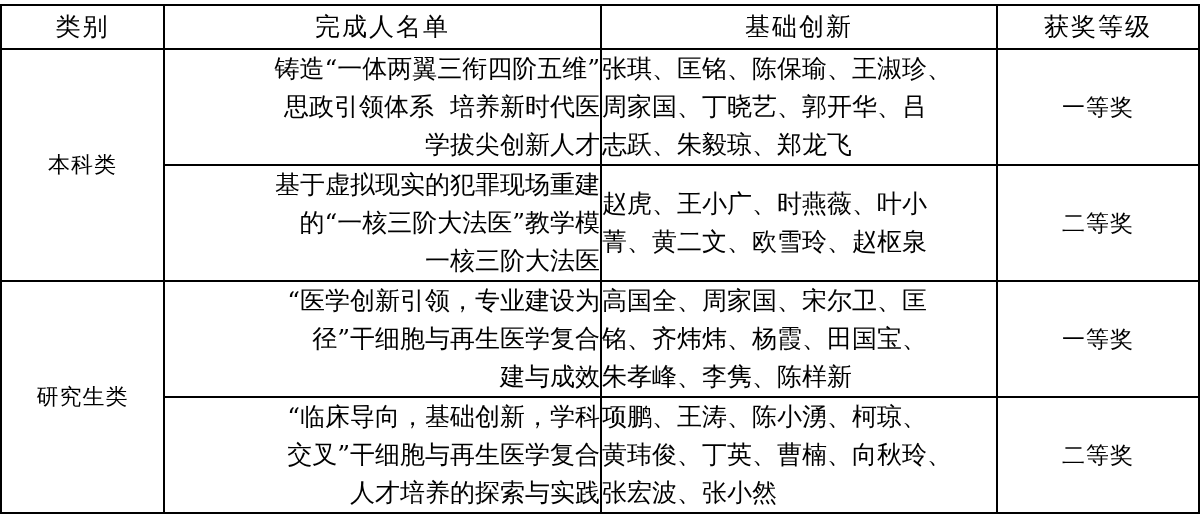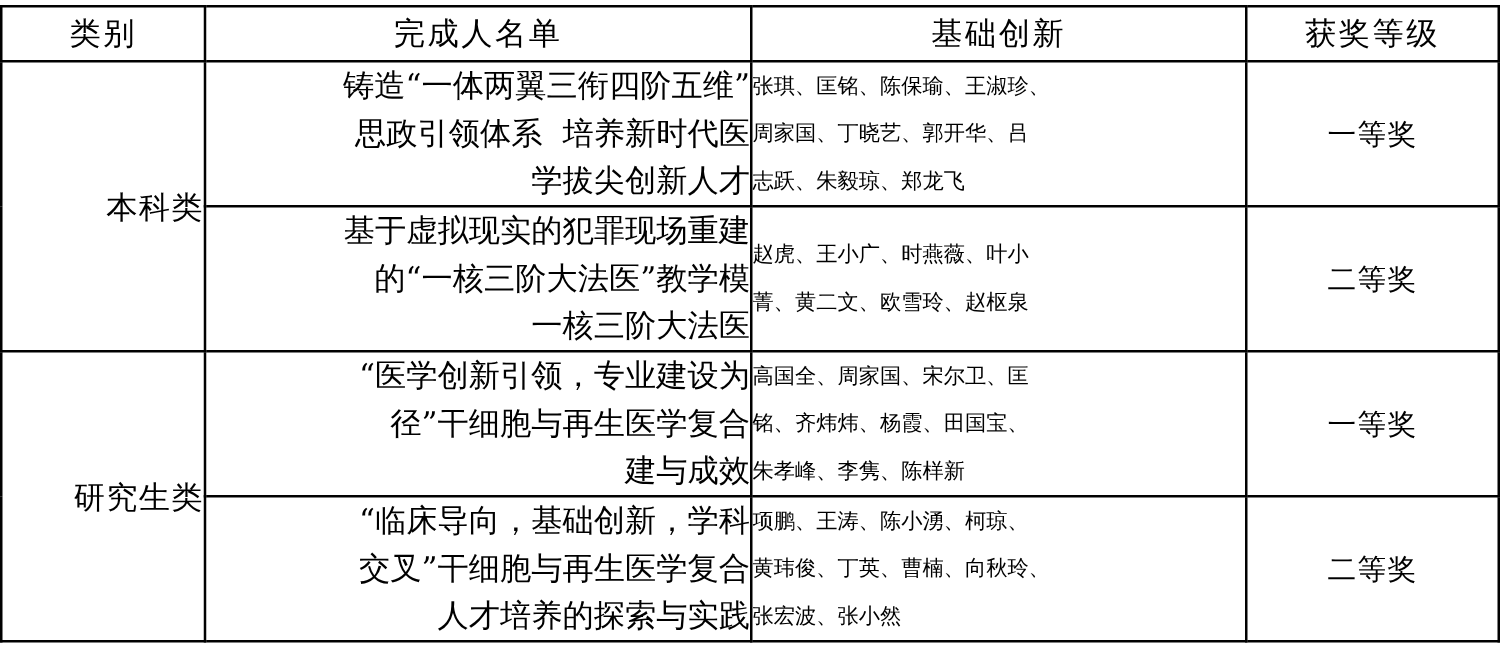--- a/index.html
+++ b/index.html
@@ -43,35 +43,35 @@
 
   thead td {
     height: 42px;
     text-align: center;
     font-size: 25px;
     font-weight: bold;
     letter-spacing: 2px;
     line-height: 42px;
   }
   td.category-cell {
-    text-align: right;
-    font-size: 25px;
+    text-align: center;
+    font-size: 22px;
     font-weight: bold;
     letter-spacing: 1px;
   }
   td.title-cell {
     text-align: right;
     font-size: 25px;
     line-height: 38px;
     padding: 6px 10px 8px 12px;
     letter-spacing: 0px;
   }
   td.people-cell {
     text-align: left;
-    font-size: 17px;
+    font-size: 25px;
     line-height: 38px;
     padding: 6px 10px 8px 12px;
     letter-spacing: 0px;
   }
   td.level-cell {
     text-align: center;
     font-size: 23px;
     letter-spacing: 1px;
   }
   .line { display: block; white-space: pre; }

